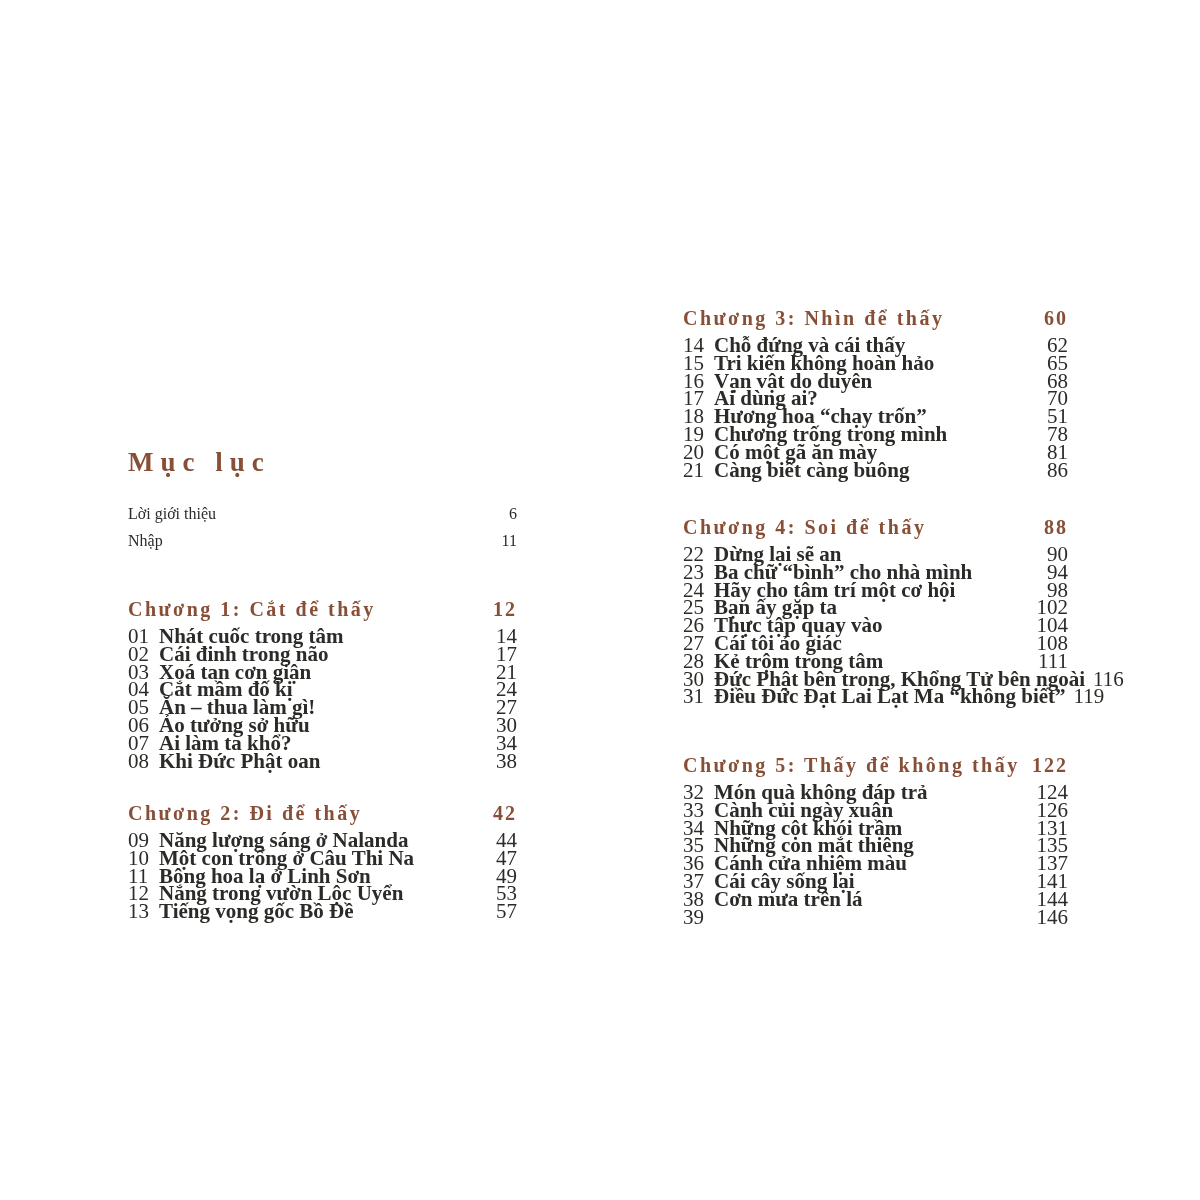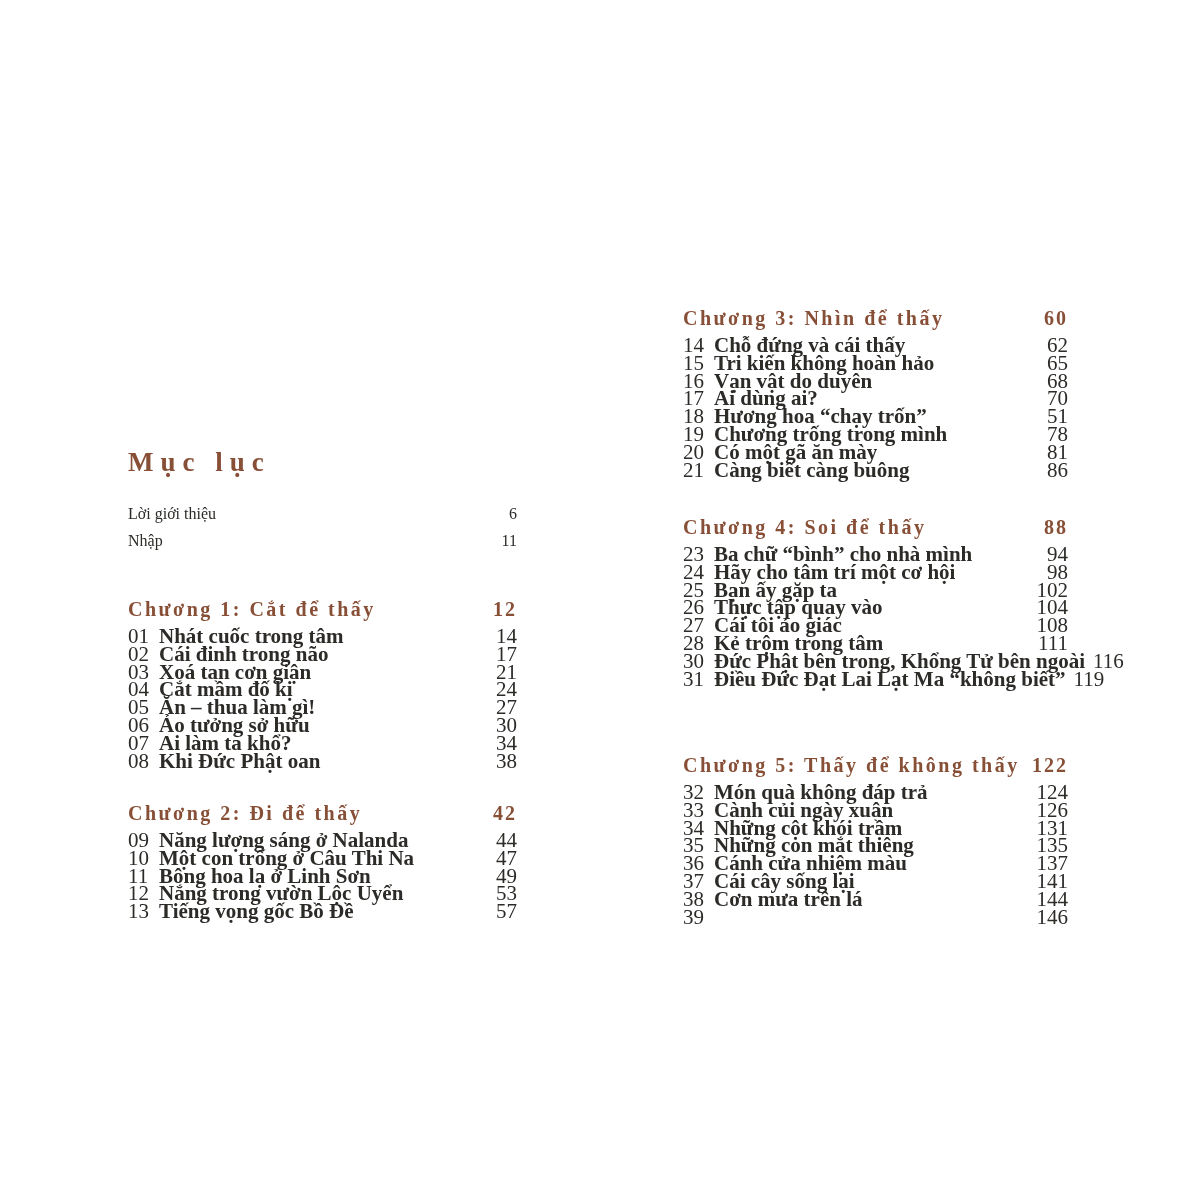--- a/index.html
+++ b/index.html
@@ -206,20 +206,25 @@
         </div>
     </section>
 
     <section class="chapter" id="ch-3">
       <div class="ch-head">
         <span class="ch-title">Chương 4: Soi để thấy</span>
         <span class="ch-page">88</span>
       </div>
       <div class="items">
           <div class="row">
+            <span class="num">22</span>
+            <span class="t">Dừng lại sẽ an</span>
+            <span class="p">90</span>
+          </div>
+          <div class="row">
             <span class="num">23</span>
             <span class="t">Ba chữ “bình” cho nhà mình</span>
             <span class="p">94</span>
           </div>
           <div class="row">
             <span class="num">24</span>
             <span class="t">Hãy cho tâm trí một cơ hội</span>
             <span class="p">98</span>
           </div>
           <div class="row">

